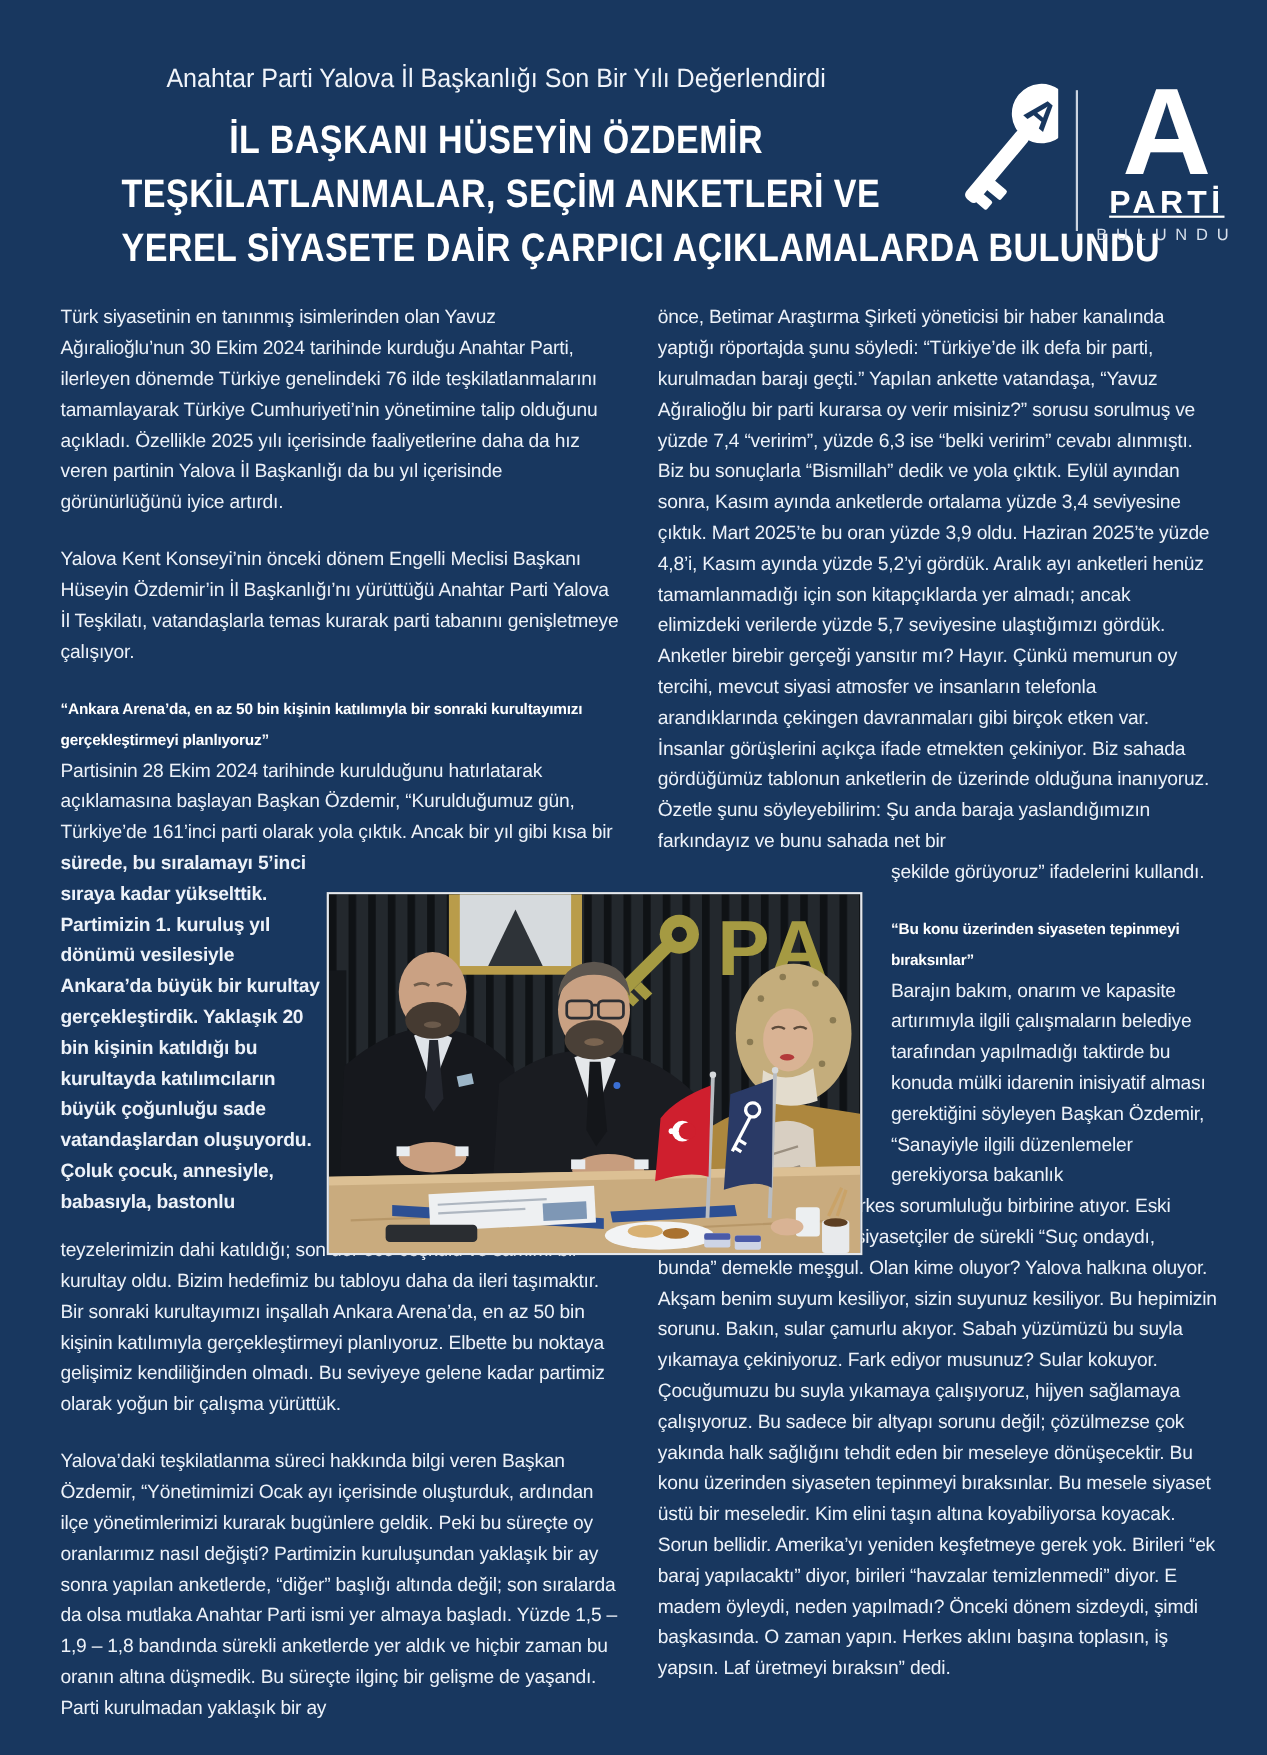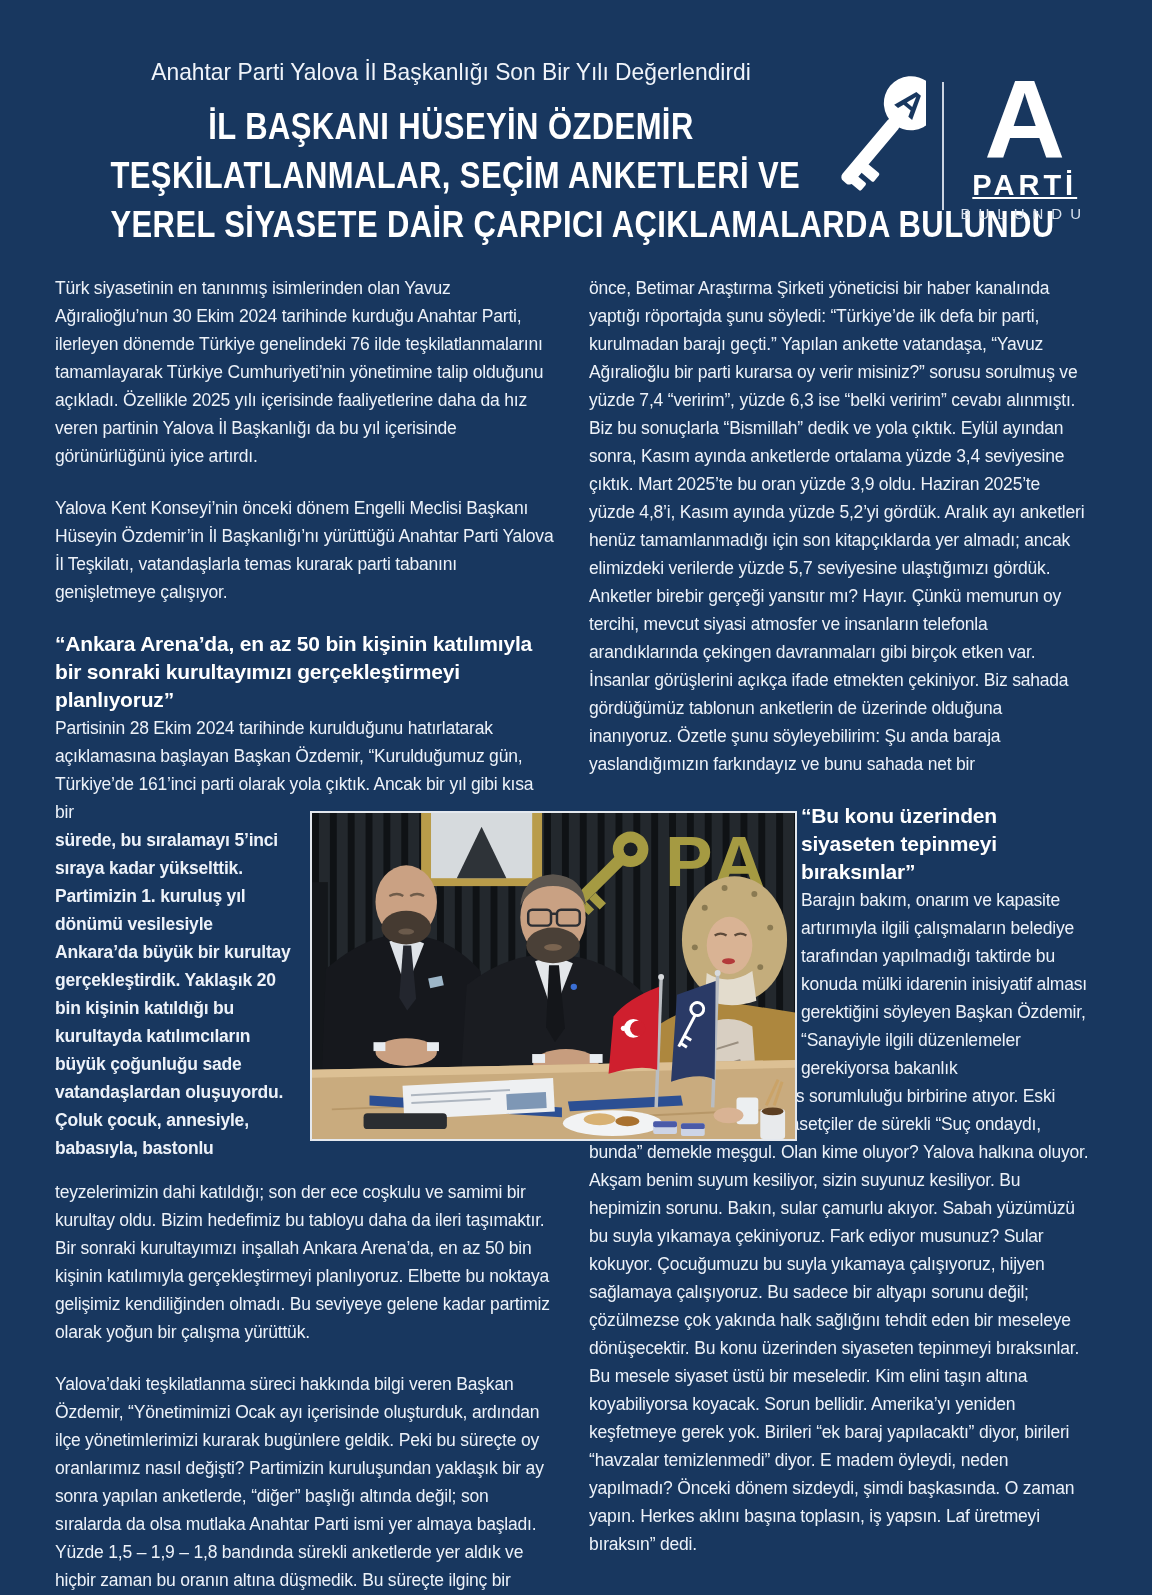--- a/index.html
+++ b/index.html
@@ -2,21 +2,21 @@
 <html lang="tr"><head>
 <meta charset="utf-8">
 <style>
   * { margin:0; padding:0; box-sizing:border-box; }
   html,body { width:1152px; height:1595px; overflow:hidden; }
   body {
     background:#18375f;
     color:#eef3fa;
     font-family:"Liberation Sans", sans-serif;
   }
-  .page { position:relative; width:1152px; height:1595px; padding:56px 63px 0 55px; }
+  .page { position:relative; width:1152px; height:1595px; padding:56px 27px 0 55px; }
 
   
   .header { position:relative; height:208px; }
   .head-text { width:792px; text-align:center; padding-top:2px; }
   .kicker {
     display:block; font-size:24px; font-weight:400; color:#f0f4fa;
     transform:scaleX(.95); transform-origin:center; margin-bottom:12px;
     white-space:nowrap;
   }
   .headline { font-weight:700; color:#ffffff;margin-top:16px; }
@@ -32,26 +32,26 @@
   .logo-parti { font-size:29px; font-weight:700; letter-spacing:4px; color:#fff; display:block; margin-top:2px;text-decoration:underline; }
   .logo-yalova { font-size:15px; font-weight:400; letter-spacing:8px; color:#d7e0ec; display:block; margin-top:6px; }
 
   
   .columns { position:relative; display:flex; gap:34px; margin-top:10px; }
   .col { width:509px; font-size:17.5px; line-height:28px; letter-spacing:-.2px; color:#edf2f9; }
   .col p { margin:0 0 24px; }
   .col p.tight { margin-bottom:0; }
   .col p.narrow { width:238px; margin-bottom:16px;font-weight:bold; }
   .col .indent { margin-left:212px; }
-  .subhead { font-size:21px; line-height:28px; font-weight:700; color:#ffffff; margin:0; }
+  .subhead { font-size:14px; line-height:28px; font-weight:700; color:#ffffff; margin:0; }
   .gap-top { margin-top:24px; }
 
   
   .photo {
-    position:absolute; left:255px; top:537px; width:487px; height:330px;
+    position:absolute; left:242px; top:537px; width:487px; height:330px;
     border:2px solid #e4e8ee; background:#1d2125; overflow:hidden;
   }
   .photo svg { display:block; width:100%; height:100%; }
 </style>
 </head>
 <body>
 
 <div class="page">
 
   <div class="header">
@@ -92,20 +92,21 @@
       <p>Yalova Kent Konseyi’nin önceki dönem Engelli Meclisi Başkanı Hüseyin Özdemir’in İl Başkanlığı’nı yürüttüğü Anahtar Parti Yalova İl Teşkilatı, vatandaşlarla temas kurarak parti tabanını genişletmeye çalışıyor.</p>
       <h3 class="subhead">“Ankara Arena’da, en az 50 bin kişinin katılımıyla bir sonraki kurultayımızı gerçekleştirmeyi planlıyoruz”</h3>
       <p class="tight">Partisinin 28 Ekim 2024 tarihinde kurulduğunu hatırlatarak açıklamasına başlayan Başkan Özdemir, “Kurulduğumuz gün, Türkiye’de 161’inci parti olarak yola çıktık. Ancak bir yıl gibi kısa bir</p>
       <p class="narrow">sürede, bu sıralamayı 5’inci sıraya kadar yükselttik. Partimizin 1. kuruluş yıl dönümü vesilesiyle Ankara’da büyük bir kurultay gerçekleştirdik. Yaklaşık 20 bin kişinin katıldığı bu kurultayda katılımcıların büyük çoğunluğu sade vatandaşlardan oluşuyordu. Çoluk çocuk, annesiyle, babasıyla, bastonlu</p>
       <p>teyzelerimizin dahi katıldığı; son der ece coşkulu ve samimi bir kurultay oldu. Bizim hedefimiz bu tabloyu daha da ileri taşımaktır. Bir sonraki kurultayımızı inşallah Ankara Arena’da, en az 50 bin kişinin katılımıyla gerçekleştirmeyi planlıyoruz. Elbette bu noktaya gelişimiz kendiliğinden olmadı. Bu seviyeye gelene kadar partimiz olarak yoğun bir çalışma yürüttük.</p>
       <p class="tight">Yalova’daki teşkilatlanma süreci hakkında bilgi veren Başkan Özdemir, “Yönetimimizi Ocak ayı içerisinde oluşturduk, ardından ilçe yönetimlerimizi kurarak bugünlere geldik. Peki bu süreçte oy oranlarımız nasıl değişti? Partimizin kuruluşundan yaklaşık bir ay sonra yapılan anketlerde, “diğer” başlığı altında değil; son sıralarda da olsa mutlaka Anahtar Parti ismi yer almaya başladı. Yüzde 1,5 – 1,9 – 1,8 bandında sürekli anketlerde yer aldık ve hiçbir zaman bu oranın altına düşmedik. Bu süreçte ilginç bir gelişme de yaşandı. Parti kurulmadan yaklaşık bir ay</p>
     </div>
 
     <div class="col">
       <p class="tight">önce, Betimar Araştırma Şirketi yöneticisi bir haber kanalında yaptığı röportajda şunu söyledi: “Türkiye’de ilk defa bir parti, kurulmadan barajı geçti.” Yapılan ankette vatandaşa, “Yavuz Ağıralioğlu bir parti kurarsa oy verir misiniz?” sorusu sorulmuş ve yüzde 7,4 “veririm”, yüzde 6,3 ise “belki veririm” cevabı alınmıştı. Biz bu sonuçlarla “Bismillah” dedik ve yola çıktık. Eylül ayından sonra, Kasım ayında anketlerde ortalama yüzde 3,4 seviyesine çıktık. Mart 2025’te bu oran yüzde 3,9 oldu. Haziran 2025’te yüzde 4,8’i, Kasım ayında yüzde 5,2’yi gördük. Aralık ayı anketleri henüz tamamlanmadığı için son kitapçıklarda yer almadı; ancak elimizdeki verilerde yüzde 5,7 seviyesine ulaştığımızı gördük. Anketler birebir gerçeği yansıtır mı? Hayır. Çünkü memurun oy tercihi, mevcut siyasi atmosfer ve insanların telefonla arandıklarında çekingen davranmaları gibi birçok etken var. İnsanlar görüşlerini açıkça ifade etmekten çekiniyor. Biz sahada gördüğümüz tablonun anketlerin de üzerinde olduğuna inanıyoruz. Özetle şunu söyleyebilirim: Şu anda baraja yaslandığımızın farkındayız ve bunu sahada net bir</p>
+      <p class="indent tight">şekilde görüyoruz” ifadelerini kullandı.</p>
       <h3 class="subhead indent gap-top">“Bu konu üzerinden siyaseten tepinmeyi bıraksınlar”</h3>
       <p class="indent tight">Barajın bakım, onarım ve kapasite artırımıyla ilgili çalışmaların belediye tarafından yapılmadığı taktirde bu konuda mülki idarenin inisiyatif alması gerektiğini söyleyen Başkan Özdemir, “Sanayiyle ilgili düzenlemeler gerekiyorsa bakanlık</p>
       <p>devreye girmeli. Ama herkes sorumluluğu birbirine atıyor. Eski yöneticiler de, bugünkü siyasetçiler de sürekli “Suç ondaydı, bunda” demekle meşgul. Olan kime oluyor? Yalova halkına oluyor. Akşam benim suyum kesiliyor, sizin suyunuz kesiliyor. Bu hepimizin sorunu. Bakın, sular çamurlu akıyor. Sabah yüzümüzü bu suyla yıkamaya çekiniyoruz. Fark ediyor musunuz? Sular kokuyor. Çocuğumuzu bu suyla yıkamaya çalışıyoruz, hijyen sağlamaya çalışıyoruz. Bu sadece bir altyapı sorunu değil; çözülmezse çok yakında halk sağlığını tehdit eden bir meseleye dönüşecektir. Bu konu üzerinden siyaseten tepinmeyi bıraksınlar. Bu mesele siyaset üstü bir meseledir. Kim elini taşın altına koyabiliyorsa koyacak. Sorun bellidir. Amerika’yı yeniden keşfetmeye gerek yok. Birileri “ek baraj yapılacaktı” diyor, birileri “havzalar temizlenmedi” diyor. E madem öyleydi, neden yapılmadı? Önceki dönem sizdeydi, şimdi başkasında. O zaman yapın. Herkes aklını başına toplasın, iş yapsın. Laf üretmeyi bıraksın” dedi.</p>
     </div>
 
     <div class="photo">
       <svg viewBox="0 0 487 330" preserveAspectRatio="none">
         <defs>
           <pattern id="slats" width="18" height="12" patternUnits="userSpaceOnUse">
             <rect width="18" height="12" fill="#23282d"></rect>

